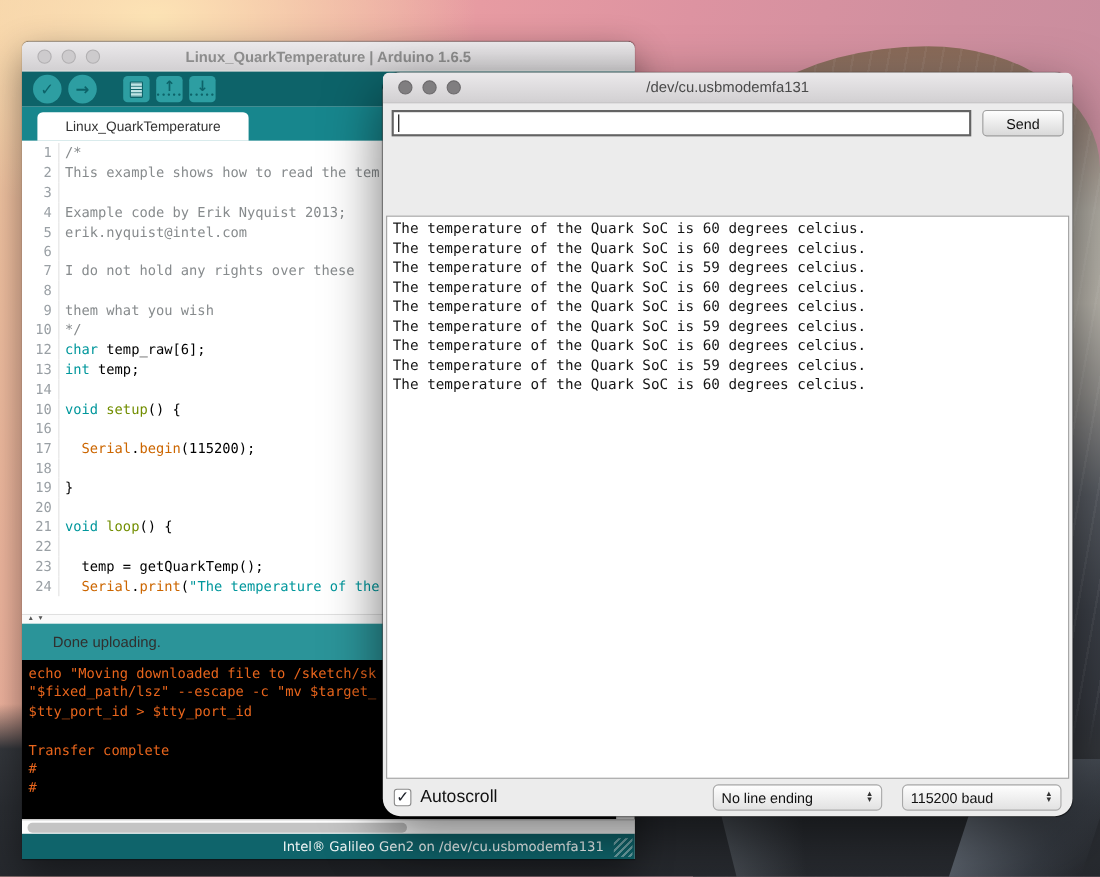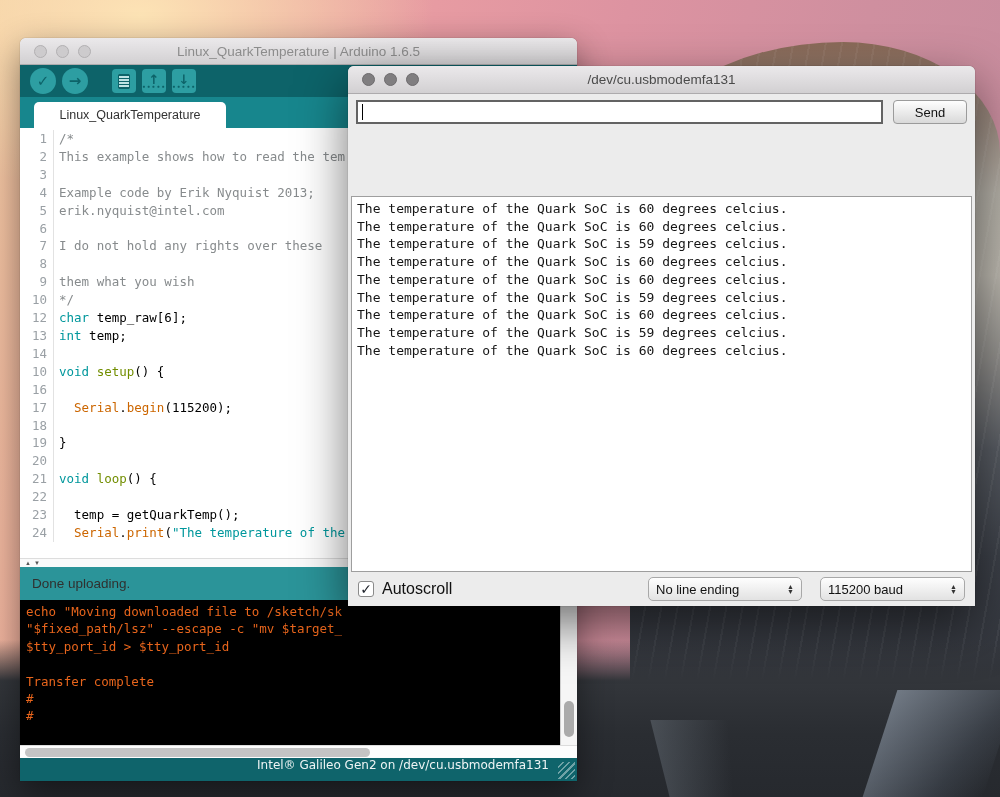--- a/index.html
+++ b/index.html
@@ -36,21 +36,21 @@
     background:linear-gradient(180deg,#ebe9eb,#d2d0d2);
     border-bottom:1px solid #adabad;display:flex;align-items:center;position:relative;}
   .traffic{display:flex;gap:9px;margin-left:14px;}
   .light{width:13px;height:13px;border-radius:50%;}
   .title-text{position:absolute;left:0;right:0;text-align:center;font-size:13.5px;}
 
   
   .ide{left:20px;top:38px;width:557px;height:743px;z-index:1;
     box-shadow:0 12px 34px rgba(0,0,0,.45),0 0 1px rgba(0,0,0,.5);background:#fff;}
   .ide .light{background:#cdcbcd;border:1px solid #b2b0b2;}
-  .ide .title-text{color:#8c8c8c;}
+  .ide .title-text{color:#8c8c8c;font-weight:bold;}
   .ide-toolbar{height:32px;background:var(--teal-dark);display:flex;align-items:center;padding-left:10px;gap:6px;}
   .tb-circle{width:26px;height:26px;border-radius:50%;background:var(--teal-btn);
     display:flex;align-items:center;justify-content:center;color:var(--teal-dark);
     font-size:15px;font-weight:bold;font-family:"DejaVu Sans",sans-serif;}
   .tb-square{width:24px;height:24px;border-radius:4px;background:var(--teal-btn);
     display:flex;flex-direction:column;align-items:center;justify-content:center;color:var(--teal-dark);
     font-family:"DejaVu Sans",sans-serif;font-weight:bold;}
   .tb-square .arrow{font-size:13px;line-height:11px;}
   .tb-square .dots{font-size:6px;line-height:4px;letter-spacing:1px;}
   .tb-square:nth-child(3){margin-left:18px;}
@@ -64,36 +64,36 @@
     font-family:"DejaVu Sans Mono",monospace;font-size:12.5px;line-height:17.9px;padding-top:2px;}
   .code-line{display:flex;white-space:pre;}
   .code-line .ln{width:34px;flex:0 0 34px;text-align:right;padding-right:6px;color:#9aa0a5;
     border-right:1px solid #e2e2e2;}
   .code-line .ct{padding-left:5px;}
   .tok-kw{color:var(--c-kw);} .tok-fn{color:var(--c-fn);} .tok-or{color:var(--c-or);}
   .tok-str{color:var(--c-str);} .tok-cm{color:var(--c-cm);} .tok-pl{color:var(--c-pl);}
   .ide-ministrip{height:9px;background:#fafafa;border-top:1px solid #ddd;display:flex;align-items:center;
     padding-left:5px;gap:3px;color:#555;font-size:6px;line-height:6px;}
   .ide-msgbar{height:33px;background:var(--teal-msg);display:flex;align-items:center;
-    padding-left:12px;font-size:13.5px;color:#30302f;}
+    padding-left:28px;font-size:13.5px;color:#30302f;}
   .ide-console{height:145px;background:#000;position:relative;
     font-family:"DejaVu Sans Mono",monospace;font-size:12.5px;line-height:17.4px;
     color:var(--console-orange);padding:3px 0 0 6px;overflow:hidden;}
   .console-vscroll{position:absolute;right:0;top:0;width:17px;height:145px;background:#f6f6f6;border-left:1px solid #cfcfcf;}
   .console-vthumb{position:absolute;left:3px;top:101px;width:10px;height:36px;border-radius:5px;background:#ababab;}
   .ide-hscroll{height:13px;background:#fdfdfd;border-top:1px solid #dcdcdc;position:relative;}
   .ide-hthumb{position:absolute;left:5px;top:2px;width:345px;height:9px;border-radius:5px;background:#c4c4c4;}
-  .ide-statusbar{height:23px;background:#0f646b;display:flex;align-items:flex-start;justify-content:flex-end;
+  .ide-statusbar{height:23px;background:#0f646b;display:flex;align-items:center;justify-content:flex-end;
     padding-right:28px;color:#eef4f4;font-size:12px;font-family:"DejaVu Sans",sans-serif;position:relative;}
   .grip{position:absolute;right:2px;bottom:2px;width:17px;height:17px;
     background:repeating-linear-gradient(135deg,transparent 0 3px,rgba(255,255,255,.4) 3px 4.5px);}
 
   
-  .mon{left:348px;top:66px;width:627px;height:540px;z-index:2;background:#ececec;
-    box-shadow:0 18px 50px rgba(0,0,0,.55),0 0 1px rgba(0,0,0,.6);}
+  .mon{left:348px;top:66px;width:627px;height:676px;z-index:2;background:#ececec;
+    box-shadow:0 18px 50px rgba(0,0,0,.55),0 0 1px rgba(0,0,0,.6);border-radius:16px;}
   .mon .titlebar{height:28px;}
   .mon .light{background:#807e80;border:1px solid #6d6b6d;}
   .mon .title-text{color:#4a4a4a;}
   .mon-inputrow{height:36px;display:flex;align-items:center;padding:0 8px;gap:10px;}
   .mon-input{flex:1;height:24px;background:#fff;border:2px solid #636363;display:flex;align-items:center;padding-left:4px;}
   .caret{width:1px;height:16px;background:#000;}
   .mon-send{width:74px;height:24px;border-radius:4px;border:1px solid #9b9b9b;
     background:linear-gradient(180deg,#fefefe,#d9d9d9);font-size:13px;color:#111;
     display:flex;align-items:center;justify-content:center;}
   .mon-output{position:absolute;left:3px;right:3px;top:130px;bottom:34px;background:#fff;

